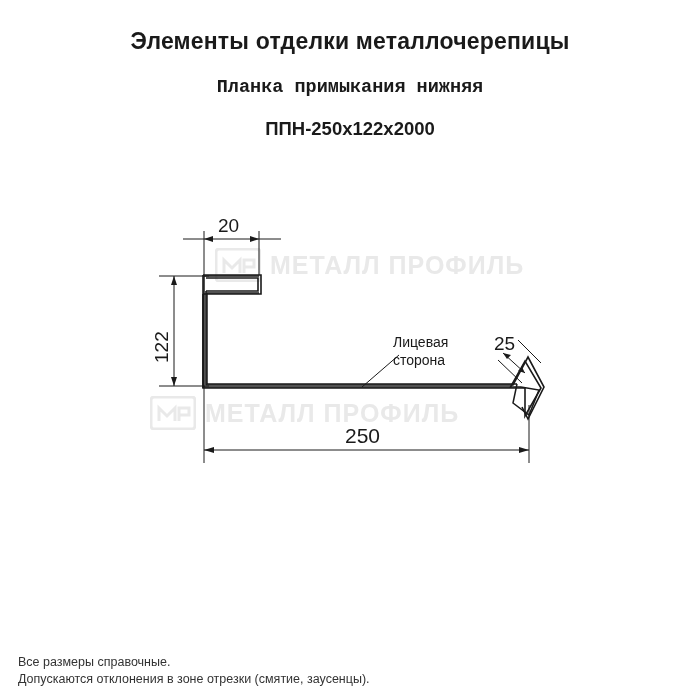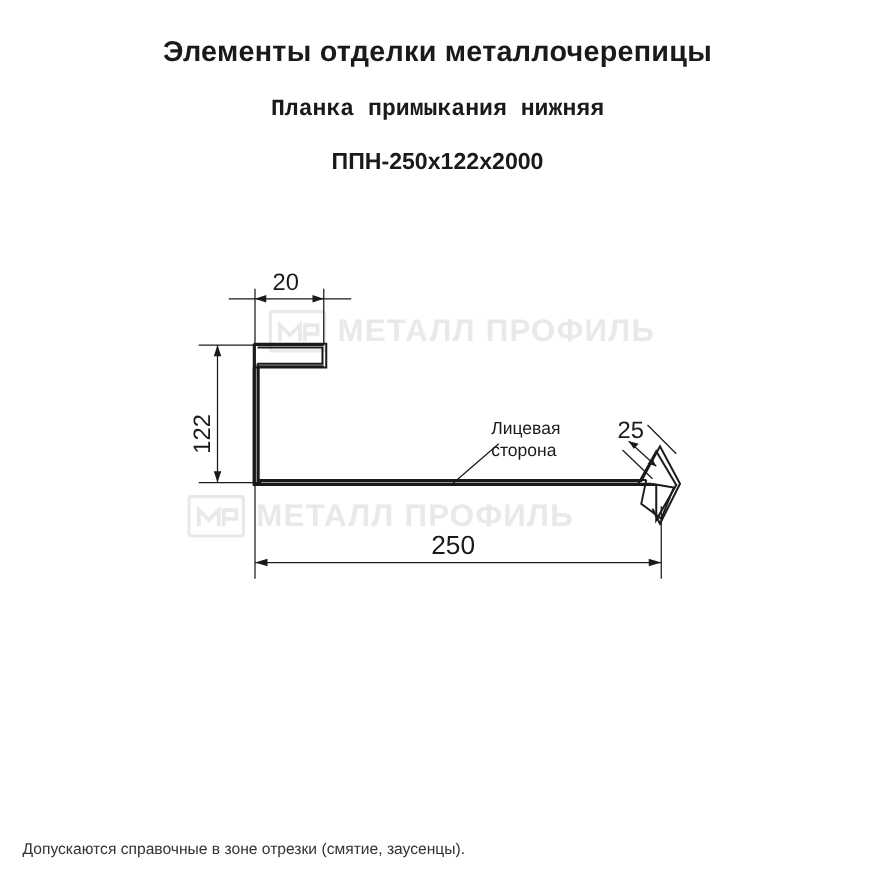--- a/index.html
+++ b/index.html
@@ -194,16 +194,17 @@
       <g stroke="#1a1a1a" stroke-width="1" fill="none">
         <line x1="349" y1="212" x2="386" y2="180"></line>
       </g>
       <text class="dimtext" x="380" y="172" font-size="14">Лицевая</text>
       <text class="dimtext" x="380" y="190" font-size="14">сторона</text>
 
     </svg>
   </div>
 
   <div class="footer">
-    <div>Допускаются справочные в зоне отрезки (смятие, заусенцы).</div>
+    <div>Все размеры справочные.</div>
+    <div>Допускаются отклонения в зоне отрезки (смятие, заусенцы).</div>
   </div>
 
 </div>
 
 </body></html>

